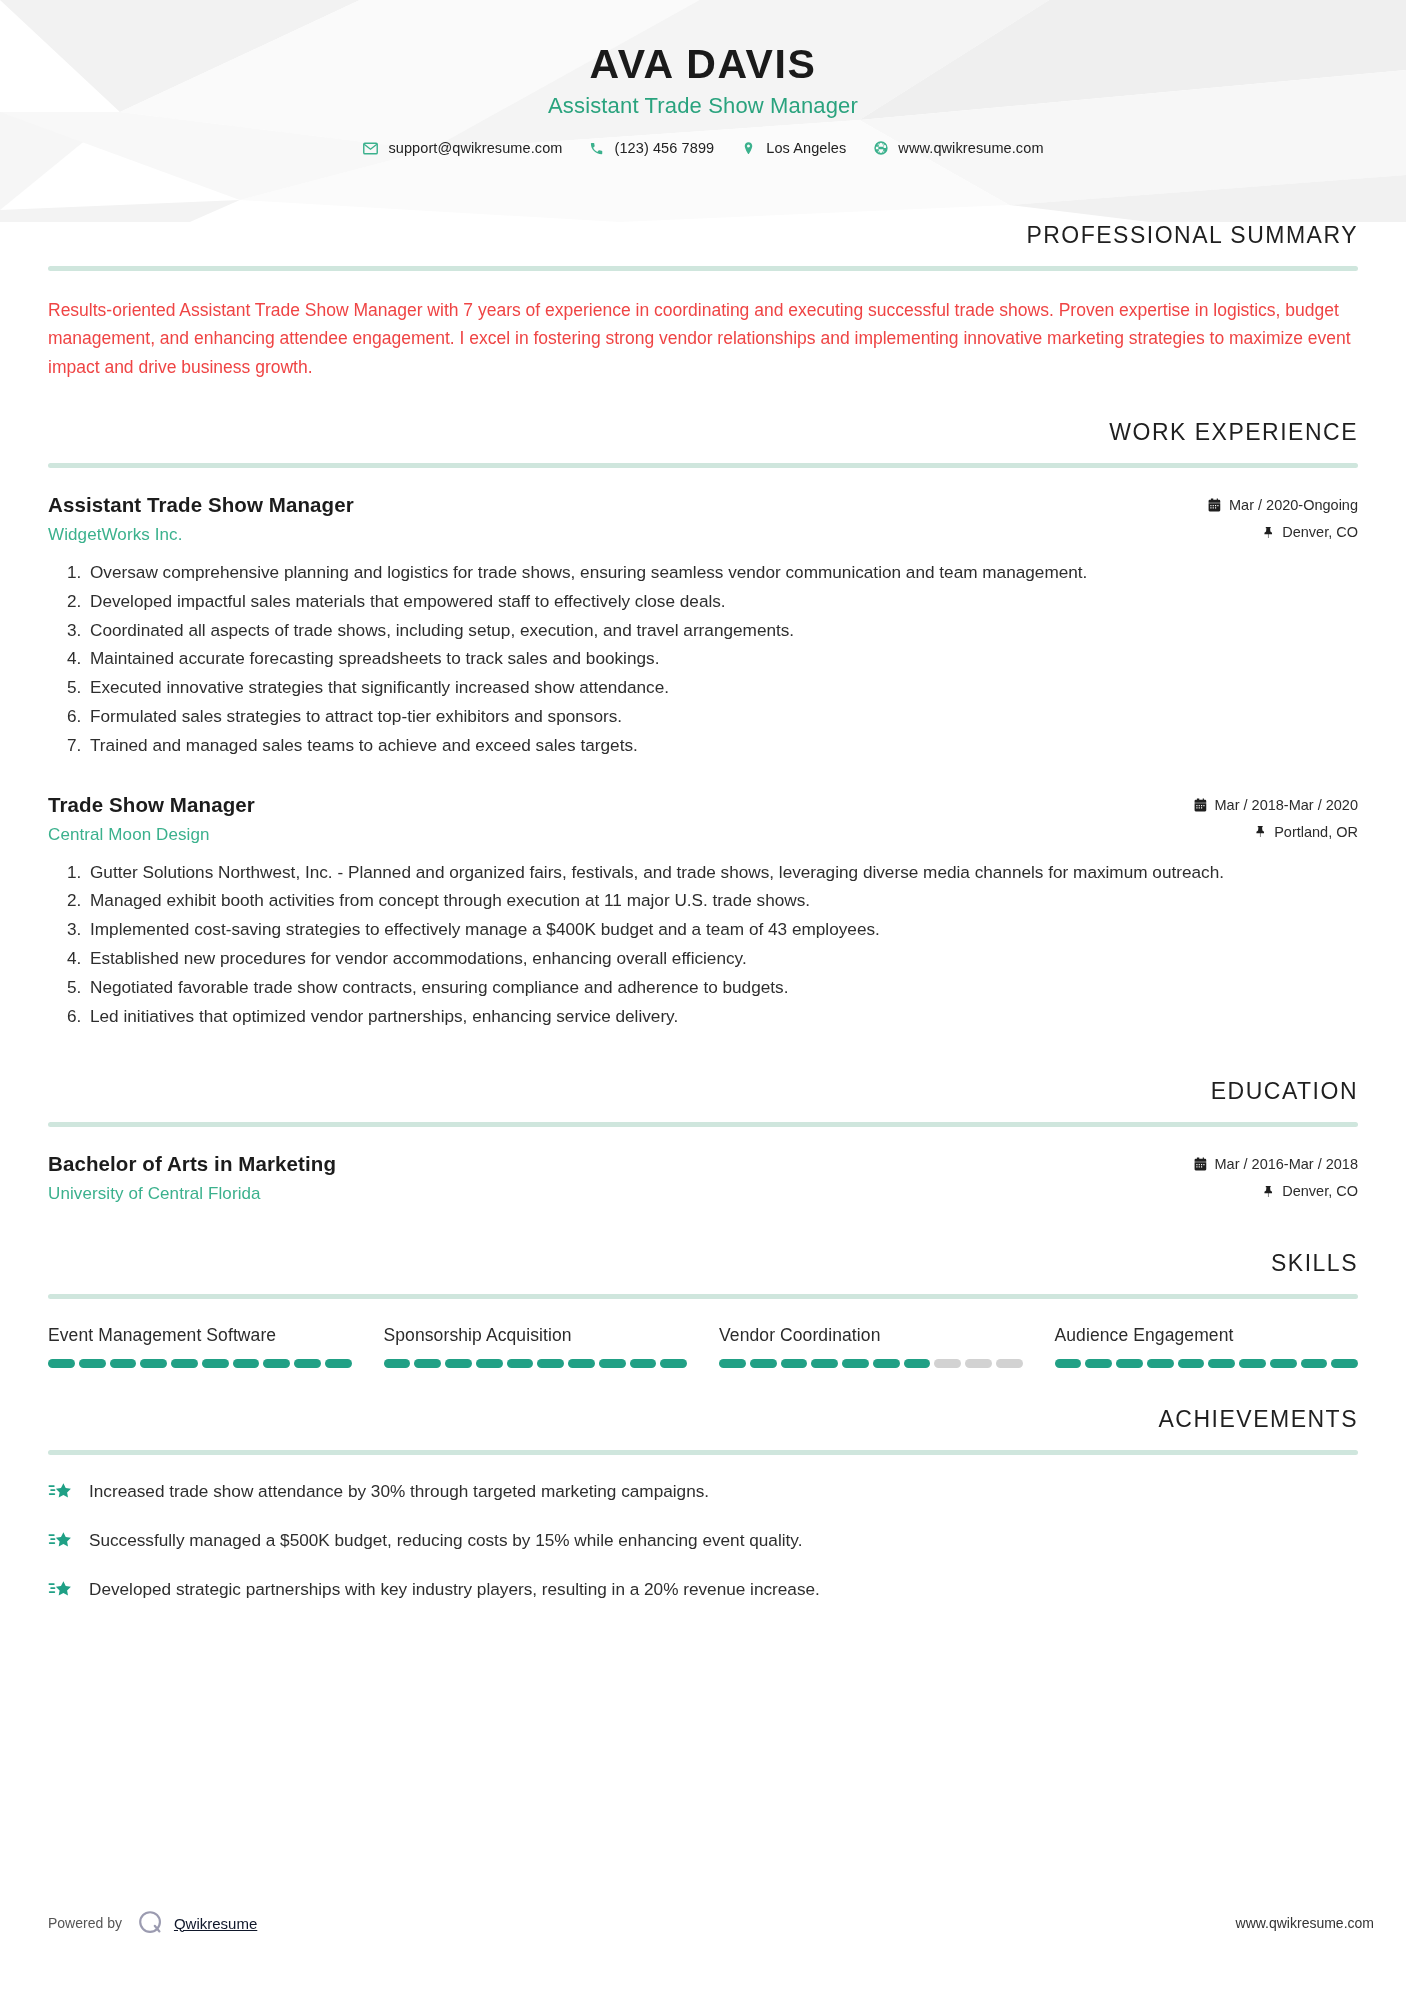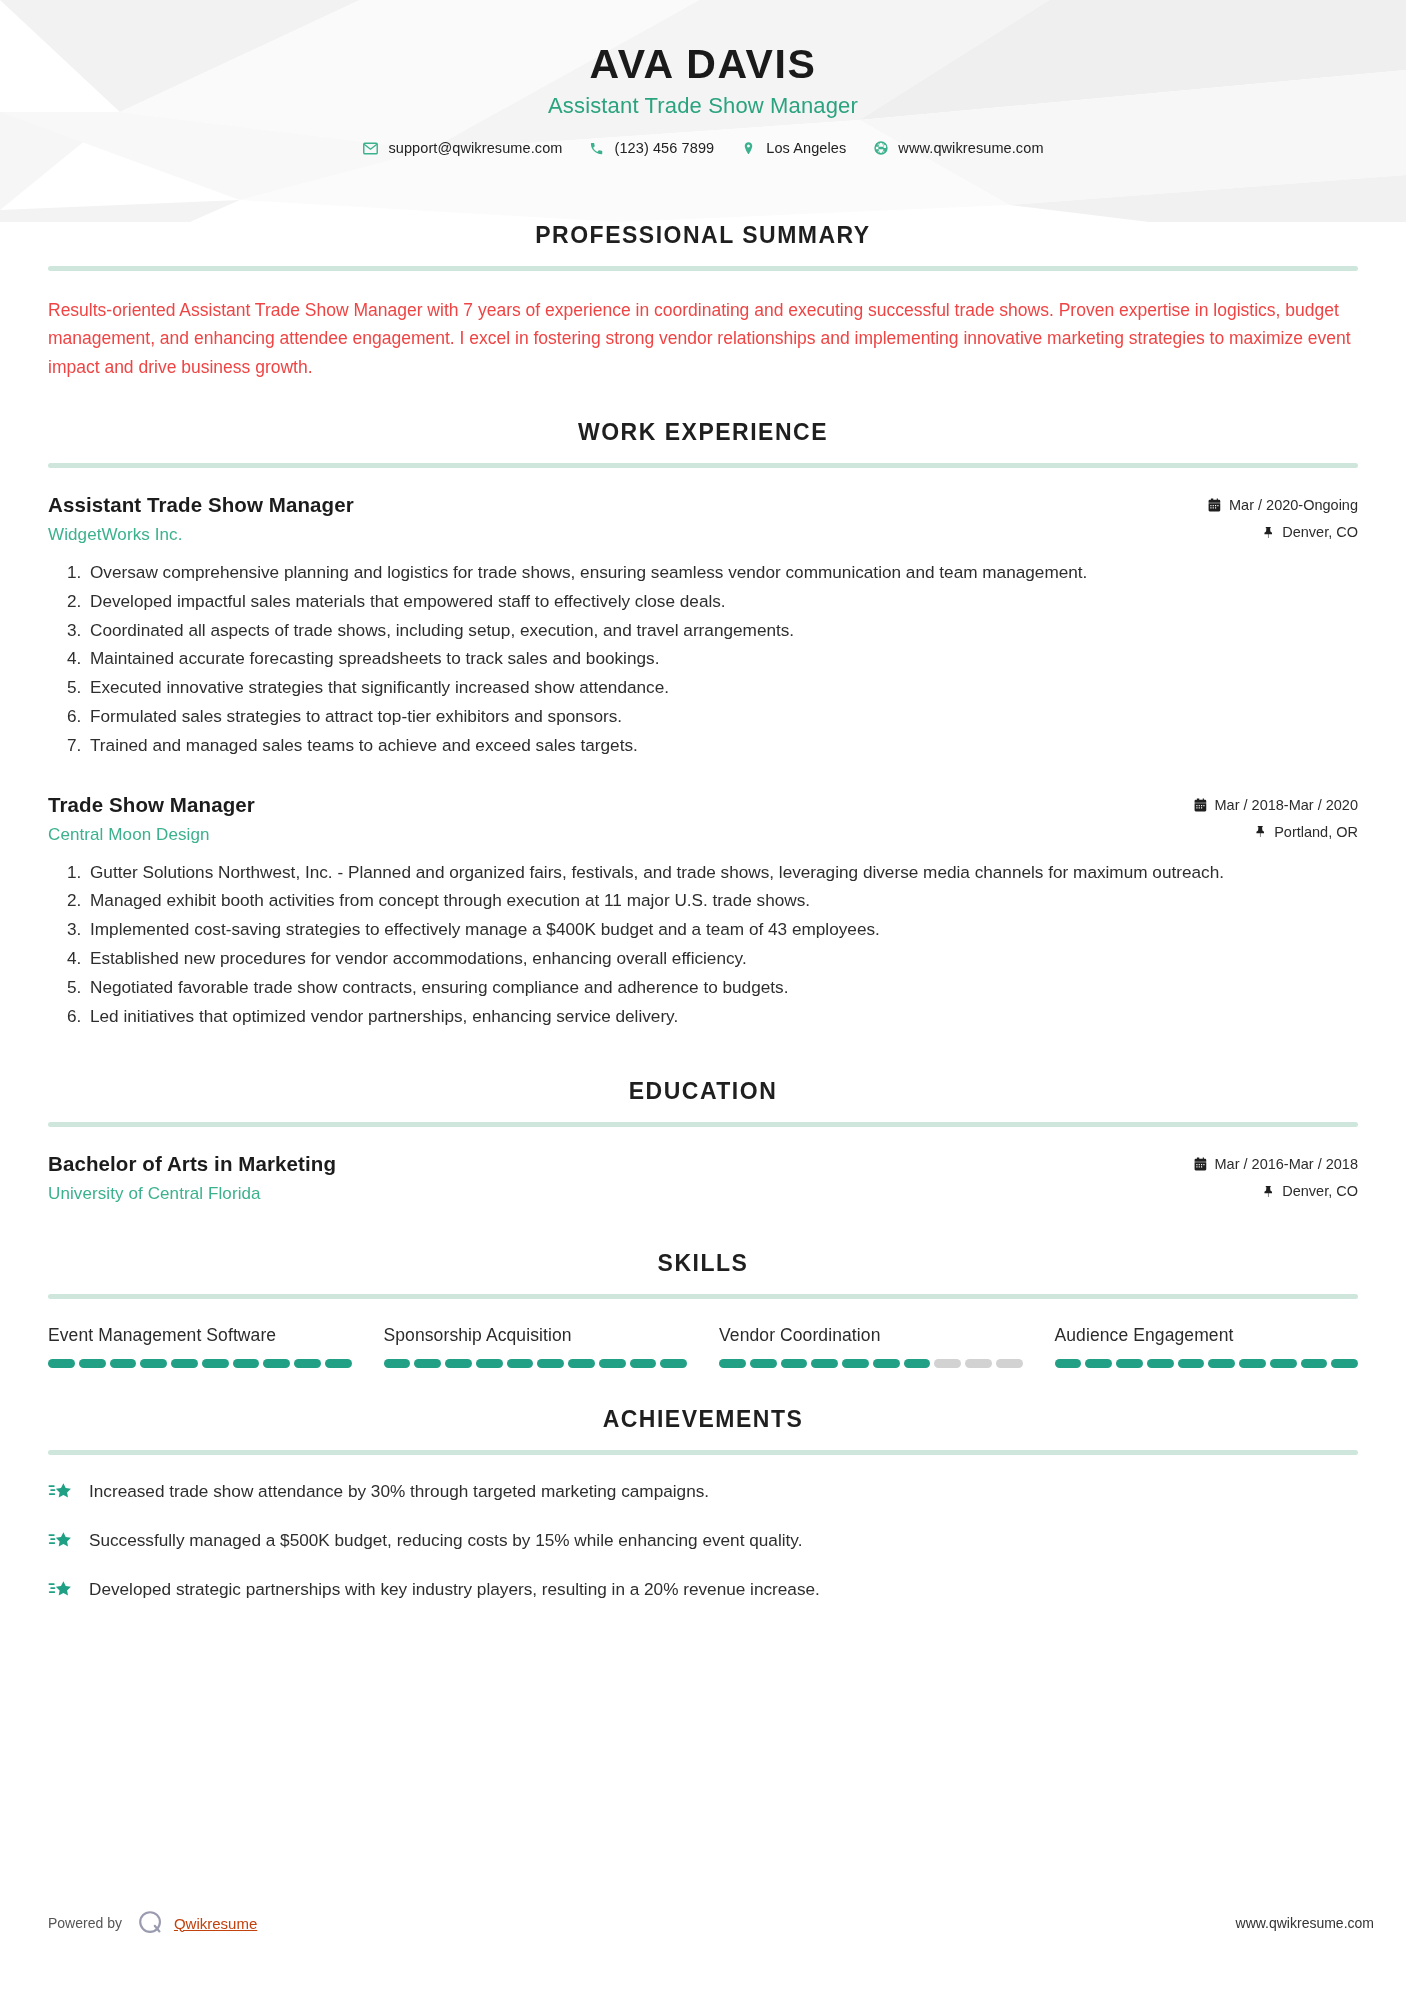--- a/index.html
+++ b/index.html
@@ -90,23 +90,23 @@
   .contact-item .ctext { letter-spacing: 0.1px; }
 
   
   .body-wrap {
     padding: 0 48px;
   }
 
   .section { margin-top: 0; }
 
   .section-title {
-    text-align: center;
+    text-align: right;
     font-size: 23px;
-    font-weight: 700;
+    font-weight: 400;
     letter-spacing: 1.5px;
     color: #1f1f1f;
   }
   .rule {
     margin-top: 17px;
     height: 5px;
     width: 100%;
     background: #cfe6dd;
     border-radius: 3px;
   }
@@ -248,21 +248,21 @@
   }
   .footer-logo {
     width: 30px;
     height: 30px;
     margin: 0 8px 0 14px;
     color: #9b9bb0;
     flex: none;
   }
   .footer-brand {
     font-size: 15px;
-    color: #c2410c;
+    color: #0f172a;
     text-decoration: underline;
   }
   .footer-right {
     font-size: 14px;
     color: #333;
   }
 
   .gap-lg { height: 46px; }
   .gap-md { height: 38px; }
 </style>

